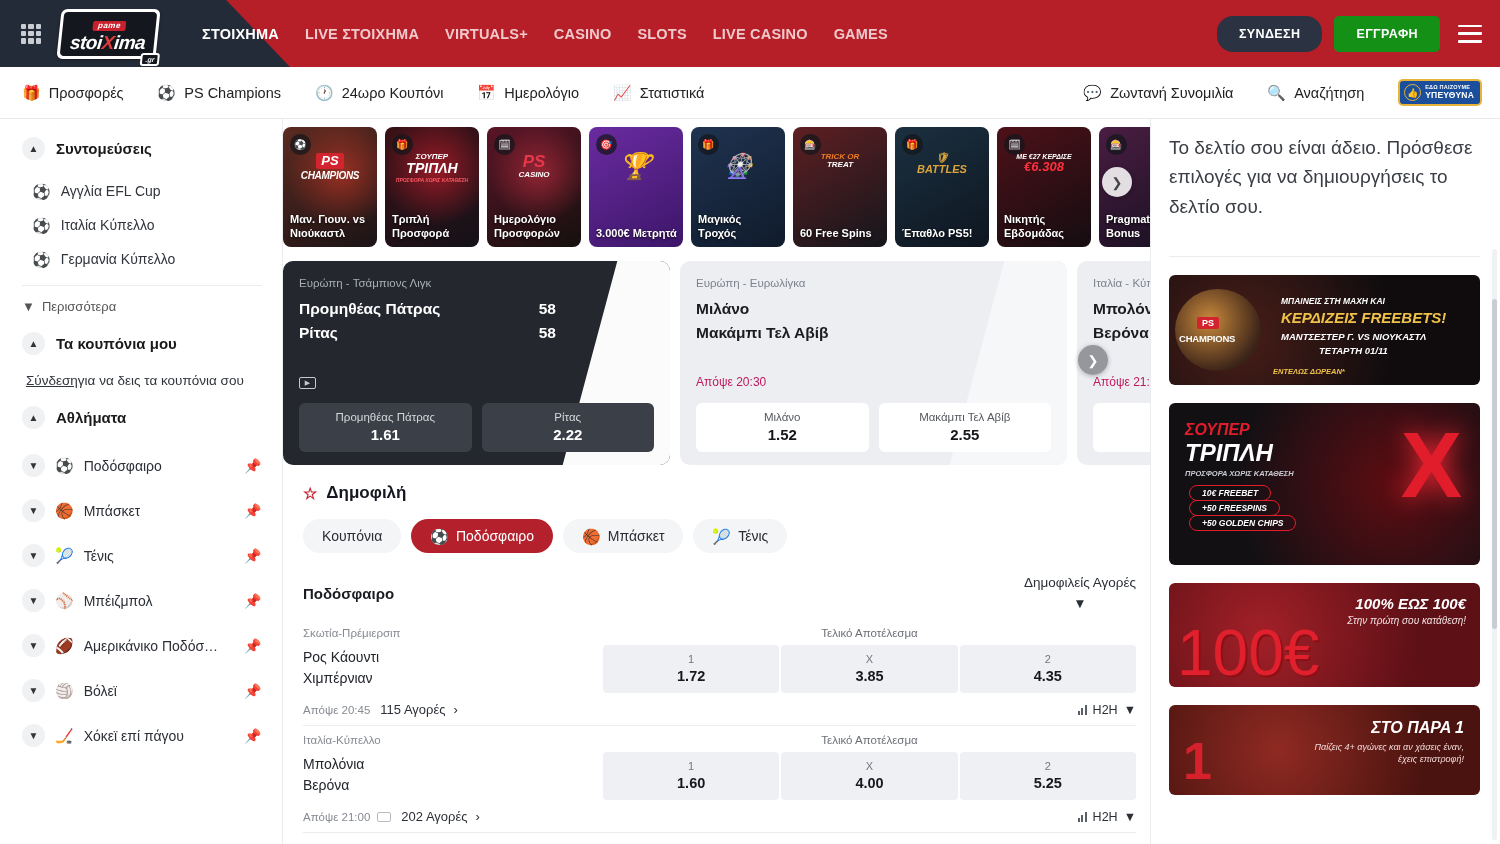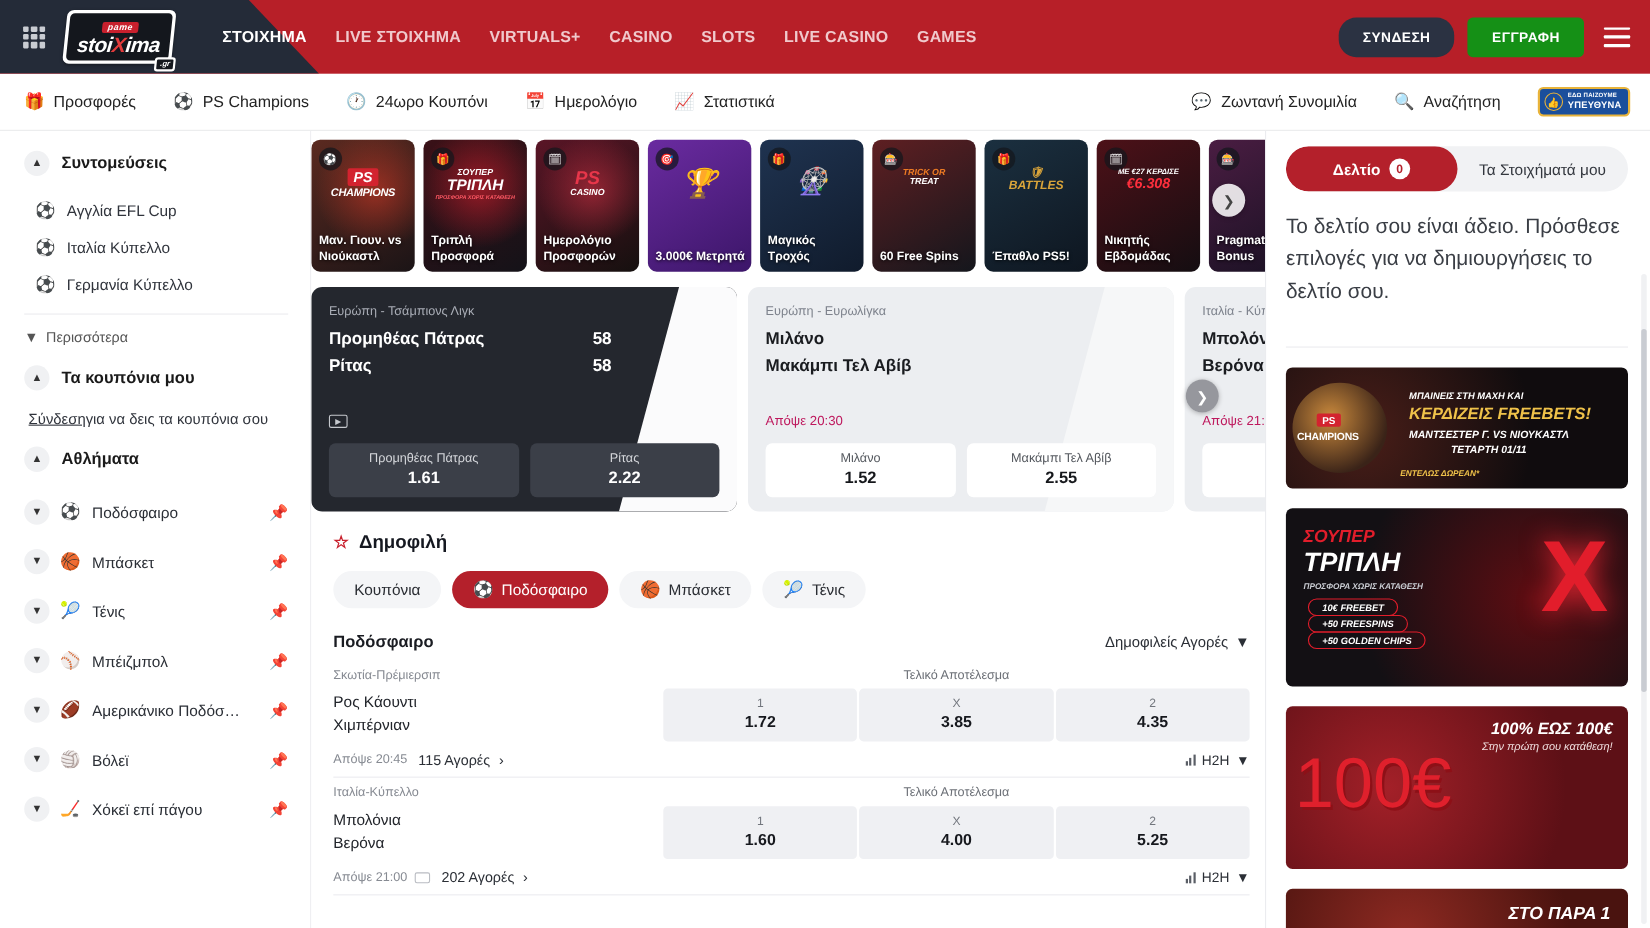--- a/index.html
+++ b/index.html
@@ -397,20 +397,21 @@
   .sec-head {
     display: flex; align-items: center;
     margin-bottom: 8px;
   }
   .sec-head .t { font-size: 15px; font-weight: bold; color: #1a1c22; }
   .sec-head .r {
     margin-left: auto;
     font-size: 13.5px; color: #2b2f36;
     display: flex; align-items: center; gap: 6px;
     cursor: pointer;
+    flex-direction: column;
   }
 
   .ev-row { border-bottom: 1px solid #ebecef; padding: 8px 0 6px 0; }
   .ev-top {
     display: flex; align-items: flex-start;
   }
   .ev-left { width: 300px; }
   .ev-league { font-size: 11.5px; color: #868a92; margin-bottom: 8px; }
   .ev-team { font-size: 14px; color: #22252b; line-height: 1.5; }
   .ev-mid { flex: 1; }
@@ -966,29 +967,20 @@
             <span>H2H</span>
             <span>▼</span>
           </span>
         </div>
       </div>
     </section>
   </main>
 
   <aside class="rightbar">
 
-    <div class="slip-tabs">
-      <div class="slip-tab active">
-        <span>Δελτίο</span>
-        <span class="slip-count">0</span>
-      </div>
-      <div class="slip-tab">
-        <span>Τα Στοιχήματά μου</span>
-      </div>
-    </div>
 
     <div class="slip-empty">Το δελτίο σου είναι άδειο. Πρόσθεσε επιλογές για να δημιουργήσεις το δελτίο σου.</div>
 
     <div class="banner" style="background:radial-gradient(circle at 22% 55%, #4a1e18 0%, #100c0e 62%);">
       <div style="position:absolute;left:6px;top:14px;width:86px;height:82px;border-radius:50%;
                   background:radial-gradient(circle at 40% 38%,#c9893c,#3a2318 72%);z-index:2;"></div>
       <div style="position:absolute;left:28px;top:42px;background:#d3232f;color:#fff;font-size:9px;font-weight:bold;padding:1px 5px;border-radius:2px;z-index:5;">PS</div>
       <div style="position:absolute;left:10px;top:58px;color:#fff;font-size:9.5px;font-weight:bold;z-index:5;letter-spacing:-.2px;">CHAMPIONS</div>
       <div class="bn-text" style="left:112px;top:21px;color:#fff;font-size:8.5px;font-weight:bold;font-style:italic;">ΜΠΑΙΝΕΙΣ ΣΤΗ ΜΑΧΗ ΚΑΙ</div>
       <div class="bn-text" style="left:112px;top:34px;color:#efc24a;font-size:15px;font-weight:bold;font-style:italic;">ΚΕΡΔΙΖΕΙΣ FREEBETS!</div>
@@ -1002,21 +994,21 @@
       <div style="position:absolute;right:18px;top:16px;font-size:92px;color:#e21d2b;font-weight:bold;
                   line-height:1;text-shadow:0 0 24px #ff2a38;z-index:2;">X</div>
       <div class="bn-text" style="left:16px;top:18px;color:#e21d2b;font-size:16px;font-weight:bold;font-style:italic;">ΣΟΥΠΕΡ</div>
       <div class="bn-text" style="left:16px;top:36px;color:#fff;font-size:24px;font-weight:bold;font-style:italic;">ΤΡΙΠΛΗ</div>
       <div class="bn-text" style="left:16px;top:66px;color:#c9ccd2;font-size:7.5px;font-weight:bold;font-style:italic;">ΠΡΟΣΦΟΡΑ ΧΩΡΙΣ ΚΑΤΑΘΕΣΗ</div>
       <div class="bn-text" style="left:20px;top:82px;border:1px solid #e21d2b;border-radius:9px;padding:2px 12px;color:#fff;font-size:8.5px;font-weight:bold;font-style:italic;">10€ FREEBET</div>
       <div class="bn-text" style="left:20px;top:97px;border:1px solid #e21d2b;border-radius:9px;padding:2px 12px;color:#fff;font-size:8.5px;font-weight:bold;font-style:italic;">+50 FREESPINS</div>
       <div class="bn-text" style="left:20px;top:112px;border:1px solid #e21d2b;border-radius:9px;padding:2px 12px;color:#fff;font-size:8.5px;font-weight:bold;font-style:italic;">+50 GOLDEN CHIPS</div>
     </div>
 
-    <div class="banner" style="height:148px;
+    <div class="banner" style="height:104px;
          background:radial-gradient(circle at 30% 50%, #a32028 0%, #5d1016 70%);">
       <div class="bn-text" style="right:14px;top:12px;color:#fff;font-size:15px;font-weight:bold;font-style:italic;">100% ΕΩΣ 100€</div>
       <div class="bn-text" style="right:14px;top:32px;color:#f0dede;font-size:10px;font-style:italic;">Στην πρώτη σου κατάθεση!</div>
       <div class="bn-text" style="left:8px;top:38px;color:#e0202c;font-size:64px;font-weight:normal;line-height:1;
                   text-shadow:2px 2px 0 #8d1017;">100€</div>
     </div>
 
     <div class="banner" style="height:90px;
          background:radial-gradient(circle at 35% 50%, #8f2a22 0%, #4a130f 72%);">
       <div class="bn-text" style="right:16px;top:14px;color:#fff;font-size:16px;font-weight:bold;font-style:italic;">ΣΤΟ ΠΑΡΑ 1</div>

